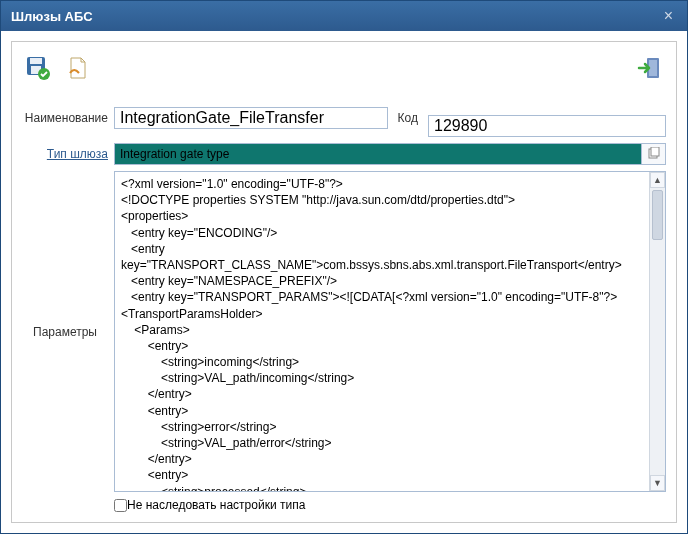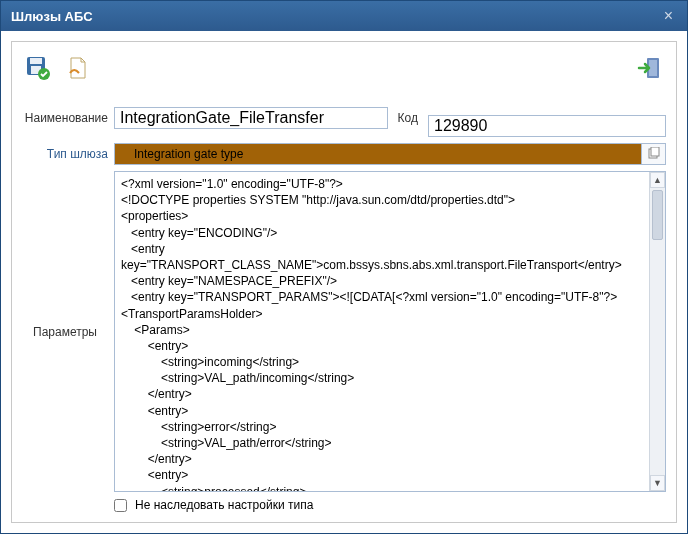--- a/index.html
+++ b/index.html
@@ -70,37 +70,38 @@
     margin-bottom: 6px;
     gap: 6px;
   }
   .label {
     width: 86px;
     text-align: right;
     color: #333;
   }
   .label.link {
     color: #2d5a8e;
+    text-decoration: underline;
     cursor: pointer;
   }
   input.field, .field-display {
     border: 1px solid #a9bcd4;
     padding: 3px 5px;
     font-size: 16px;
     height: 22px;
     background: #fff;
   }
   .highlight { border: 1px solid #3a8edb; background:#fafdff; }
   .type-row { display:flex; flex:1; }
   .lookup-display {
     flex: 1;
     border: 1px solid #a9bcd4;
-    padding: 3px 19px;
+    padding: 3px 5px;
     height: 22px;
-    background: #a16207;
+    background: #0f766e;
     display: flex;
     align-items: center;
   }
   .lookup-btn {
     width: 24px;
     height: 22px;
     border: 1px solid #a9bcd4;
     border-left: none;
     background: #f6f8fb;
     display:flex;align-items:center;justify-content:center;
@@ -151,21 +152,21 @@
     background:#f5f7fb;border:1px solid #d0d7e0;
   }
   .scroll-thumb {
     background:#cfd7e2;
     border:1px solid #b6c0cf;
     margin:2px;
     height:50px;
     border-radius:2px;
   }
   .checkbox-row {
-    display:flex;align-items:center;gap:8px;padding-left:92px;margin-top:2px;
+    display:flex;align-items:center;gap:0;padding-left:92px;margin-top:2px;
   }
   .checkbox-row input { margin:0; }
 </style>
 </head>
 <body>
 
 <div class="window">
   <div class="titlebar">
     <span>Шлюзы АБС</span>
     <span class="close">×</span>

